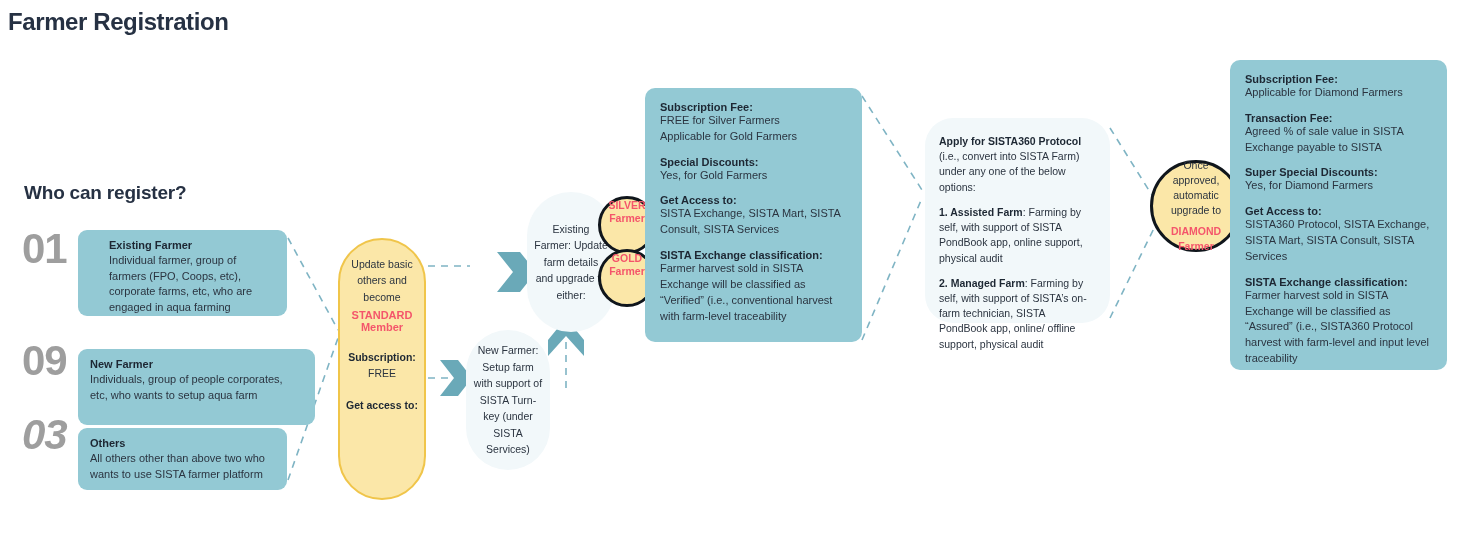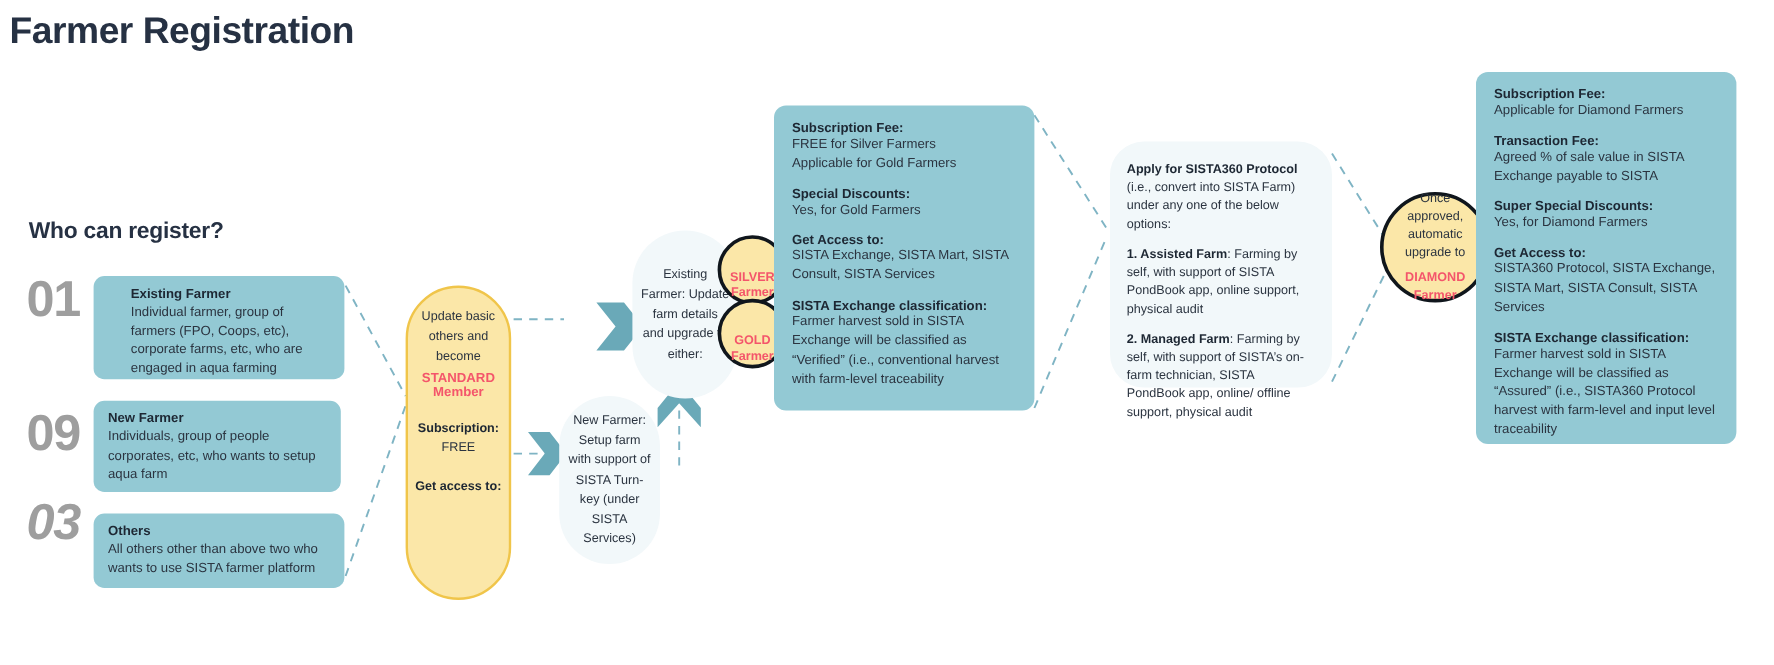--- a/index.html
+++ b/index.html
@@ -1,19 +1,19 @@
 <!DOCTYPE html>
 <html><head>
 <meta charset="utf-8">
 <style>
   html,body{margin:0;padding:0;background:#ffffff;}
   body{width:1478px;height:554px;position:relative;overflow:hidden;
        font-family:"Liberation Sans","DejaVu Sans",sans-serif;color:#2b3440;}
   .abs{position:absolute;}
-  #title{left:8px;top:8px;font-size:31px;font-weight:bold;letter-spacing:-0.4px;color:#263143;}
+  #title{left:8px;top:8px;font-size:24px;font-weight:bold;letter-spacing:-0.4px;color:#263143;}
   #who{left:24px;top:182px;font-size:19px;font-weight:bold;letter-spacing:-0.2px;color:#263143;}
 
   
   .num{font-size:42px;font-weight:bold;color:#9e9e9e;letter-spacing:-1px;line-height:1;}
   .card{background:#93c9d4;border-radius:9px;padding:9px 12px 10px 12px;box-sizing:border-box;}
   .card .hd{font-size:11px;font-weight:bold;color:#1d2733;margin-bottom:2px;}
   .card .bd{font-size:11px;line-height:1.42;color:#2b3440;}
 
   
   #pill{left:338px;top:238px;width:88px;height:262px;background:#fbe7a8;
@@ -23,21 +23,21 @@
   #pill .red{color:#f4556b;font-weight:bold;font-size:11px;}
   #pill .b{font-weight:bold;color:#1d2733;}
 
   
   .oval{background:#f2f8fa;border-radius:44px;box-sizing:border-box;text-align:center;
         display:flex;align-items:center;justify-content:center;}
   .oval .t{font-size:10.5px;line-height:1.58;color:#2b3440;padding:0 7px;}
 
   
   .badge{border-radius:50%;background:#fbe7a8;border:3.5px solid #10161c;
-         display:flex;align-items:flex-end;justify-content:center;text-align:center;
+         display:flex;align-items:flex-start;justify-content:center;text-align:center;
          color:#f4556b;font-weight:bold;font-size:10.5px;line-height:1.25;box-sizing:border-box;}
   #diamond{border-radius:50%;background:#fbe7a8;border:3.5px solid #10161c;
            display:flex;align-items:center;justify-content:flex-start;text-align:center;
            box-sizing:border-box;padding:6px;}
   #diamond .t{font-size:10.5px;line-height:1.42;color:#2b3440;}
   #diamond .red{color:#f4556b;font-weight:bold;}
 
   
   .panel{background:#93c9d4;border-radius:10px;box-sizing:border-box;padding:13px 15px;}
   .panel .h{font-size:11px;font-weight:bold;color:#1d2733;}
@@ -76,21 +76,21 @@
 <div class="abs" id="title">Farmer Registration</div>
 <div class="abs" id="who">Who can register?</div>
 
 <div class="abs" style="left:22px;top:228px;"><span class="num">01</span></div>
 <div class="abs card" style="left:78px;top:230px;width:209px;height:86px;padding-left:31px;">
   <div class="hd">Existing Farmer</div>
   <div class="bd">Individual farmer, group of farmers (FPO, Coops, etc), corporate farms, etc, who are engaged in aqua farming</div>
 </div>
 
 <div class="abs" style="left:22px;top:340px;"><span class="num">09</span></div>
-<div class="abs card" style="left:78px;top:334px;width:206px;height:76px;">
+<div class="abs card" style="left:78px;top:349px;width:237px;height:76px;">
   <div class="hd">New Farmer</div>
   <div class="bd">Individuals, group of people corporates, etc, who wants to setup aqua farm</div>
 </div>
 
 <div class="abs" style="left:22px;top:414px;font-style:italic;"><span class="num">03</span></div>
 <div class="abs card" style="left:78px;top:428px;width:209px;height:62px;">
   <div class="hd">Others</div>
   <div class="bd">All others other than above two who wants to use SISTA farmer platform</div>
 </div>
 

